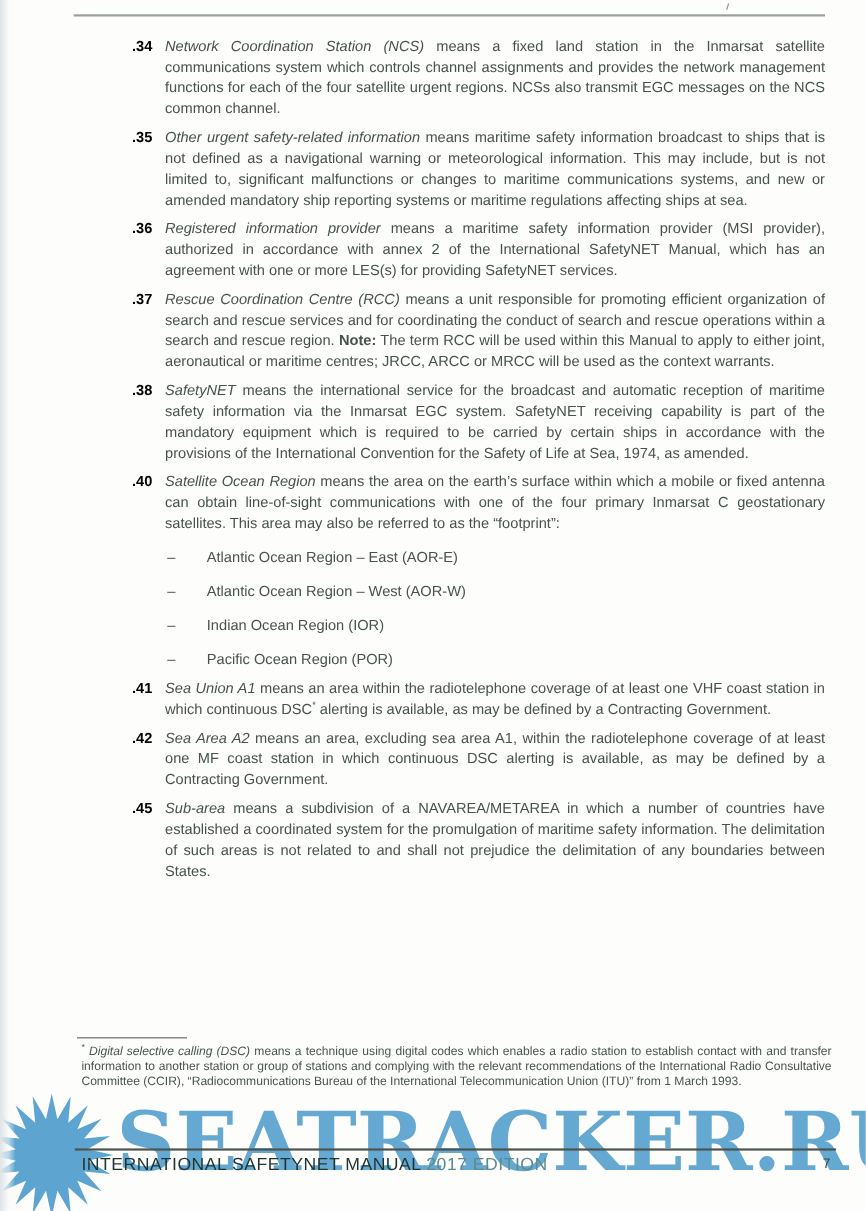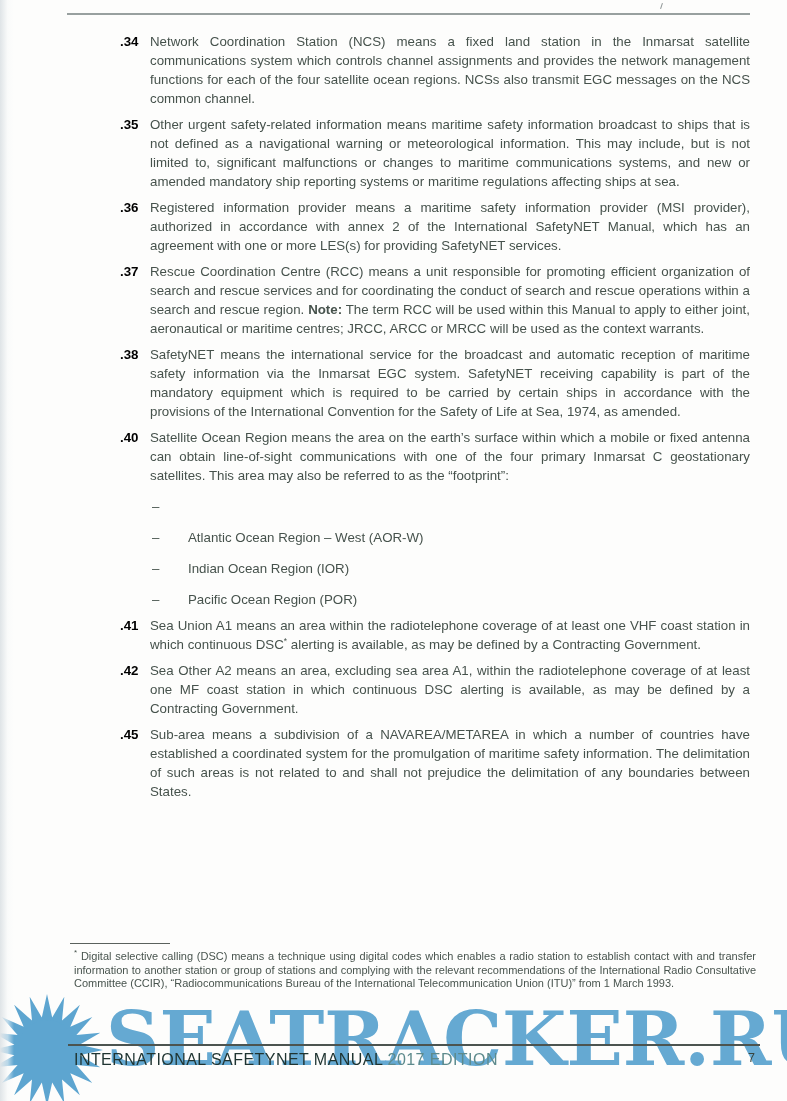--- a/index.html
+++ b/index.html
@@ -21,21 +21,21 @@
     background:#8d9494;transform:rotate(18deg);
   }
   
   .content{
     position:absolute;top:32px;left:120px;width:630px;
     color:#46524c;font-size:13.3px;line-height:19px;
   }
   .def-item{position:relative;padding-left:30px;margin-bottom:7px;}
   .def-num{position:absolute;left:0;top:0;font-weight:700;color:#000000;}
   .def-text{margin:0;text-align:justify;}
-  .s-i{}
+  .s-i{font-style:italic;}
   .s-b{font-weight:700;margin-top:40px;}
   sup.s-sup{font-size:8.5px;line-height:0;}
   .bullet-list{margin-top:6px;}
   .bullet{display:flex;margin:0 0 6px 2px;padding-top:6px;}
   .bullet:first-child{padding-top:6px;}
   .bullet-dash{flex:none;width:36px;}
   
   .footnote{position:absolute;top:943px;left:70px;width:690px;z-index:3;}
   .footnote-rule{width:100px;height:0;border-top:1.4px solid #5a615d;margin-bottom:6px;}
   .footnote-text{
@@ -67,21 +67,21 @@
 </style>
 </head>
 <body>
 
 <div class="top-rule"></div>
 <div class="top-speck"></div>
 
 <div class="content" id="definitions">
     <div class="def-item">
       <span class="def-num">.34</span>
-      <p class="def-text"><span class="s-i">Network Coordination Station (NCS) </span><span class="s-n">means a fixed land station in the Inmarsat satellite communications system which controls channel assignments and provides the network management functions for each of the four satellite ocean regions. NCSs also transmit EGC messages on the NCS common channel.</span></p>
+      <p class="def-text"><span class="s-i">Network Coordination Station (NCS) </span><span class="s-n">means a fixed land station in the Inmarsat satellite communications system which controls channel assignments and provides the network management functions for each of the four satellite urgent regions. NCSs also transmit EGC messages on the NCS common channel.</span></p>
     </div>
     <div class="def-item">
       <span class="def-num">.35</span>
       <p class="def-text"><span class="s-i">Other urgent safety-related information </span><span class="s-n">means maritime safety information broadcast to ships that is not defined as a navigational warning or meteorological information. This may include, but is not limited to, significant malfunctions or changes to maritime communications systems, and new or amended mandatory ship reporting systems or maritime regulations affecting ships at sea.</span></p>
     </div>
     <div class="def-item">
       <span class="def-num">.36</span>
       <p class="def-text"><span class="s-i">Registered information provider </span><span class="s-n">means a maritime safety information provider (MSI provider), authorized in accordance with annex 2 of the International SafetyNET Manual, which has an agreement with one or more LES(s) for providing SafetyNET services.</span></p>
     </div>
     <div class="def-item">
@@ -91,20 +91,21 @@
     <div class="def-item">
       <span class="def-num">.38</span>
       <p class="def-text"><span class="s-i">SafetyNET </span><span class="s-n">means the international service for the broadcast and automatic reception of maritime safety information via the Inmarsat EGC system. SafetyNET receiving capability is part of the mandatory equipment which is required to be carried by certain ships in accordance with the provisions of the International Convention for the Safety of Life at Sea, 1974, as amended.</span></p>
     </div>
     <div class="def-item">
       <span class="def-num">.40</span>
       <p class="def-text"><span class="s-i">Satellite Ocean Region </span><span class="s-n">means the area on the earth’s surface within which a mobile or fixed antenna can obtain line-of-sight communications with one of the four primary Inmarsat C geostationary satellites. This area may also be referred to as the “footprint”:</span></p>
       <div class="bullet-list">
         <div class="bullet">
           <span class="bullet-dash">–</span>
+          <span>Atlantic Ocean Region – East (AOR-E)</span>
         </div>
         <div class="bullet">
           <span class="bullet-dash">–</span>
           <span>Atlantic Ocean Region – West (AOR-W)</span>
         </div>
         <div class="bullet">
           <span class="bullet-dash">–</span>
           <span>Indian Ocean Region (IOR)</span>
         </div>
         <div class="bullet">
@@ -112,21 +113,21 @@
           <span>Pacific Ocean Region (POR)</span>
         </div>
       </div>
     </div>
     <div class="def-item">
       <span class="def-num">.41</span>
       <p class="def-text"><span class="s-i">Sea Union A1 </span><span class="s-n">means an area within the radiotelephone coverage of at least one VHF coast station in which continuous DSC</span><sup class="s-sup">*</sup><span class="s-n"> alerting is available, as may be defined by a Contracting Government.</span></p>
     </div>
     <div class="def-item">
       <span class="def-num">.42</span>
-      <p class="def-text"><span class="s-i">Sea Other A2 </span><span class="s-n">means an area, excluding sea area A1, within the radiotelephone coverage of at least one MF coast station in which continuous DSC alerting is available, as may be defined by a Contracting Government.</span></p>
+      <p class="def-text"><span class="s-i">Sea Area A2 </span><span class="s-n">means an area, excluding sea area A1, within the radiotelephone coverage of at least one MF coast station in which continuous DSC alerting is available, as may be defined by a Contracting Government.</span></p>
     </div>
     <div class="def-item">
       <span class="def-num">.45</span>
       <p class="def-text"><span class="s-i">Sub-area </span><span class="s-n">means a subdivision of a NAVAREA/METAREA in which a number of countries have established a coordinated system for the promulgation of maritime safety information. The delimitation of such areas is not related to and shall not prejudice the delimitation of any boundaries between States.</span></p>
     </div>
   </div>
 
 <div class="footnote">
   <div class="footnote-rule"></div>
   <p class="footnote-text" id="footnote-text"><sup class="s-sup">*</sup><span class="s-n"> </span><span class="s-i">Digital selective calling (DSC) </span><span class="s-n">means a technique using digital codes which enables a radio station to establish contact with and transfer information to another station or group of stations and complying with the relevant recommendations of the International Radio Consultative Committee (CCIR), “Radiocommunications Bureau of the International Telecommunication Union (ITU)” from 1 March 1993.</span></p>

